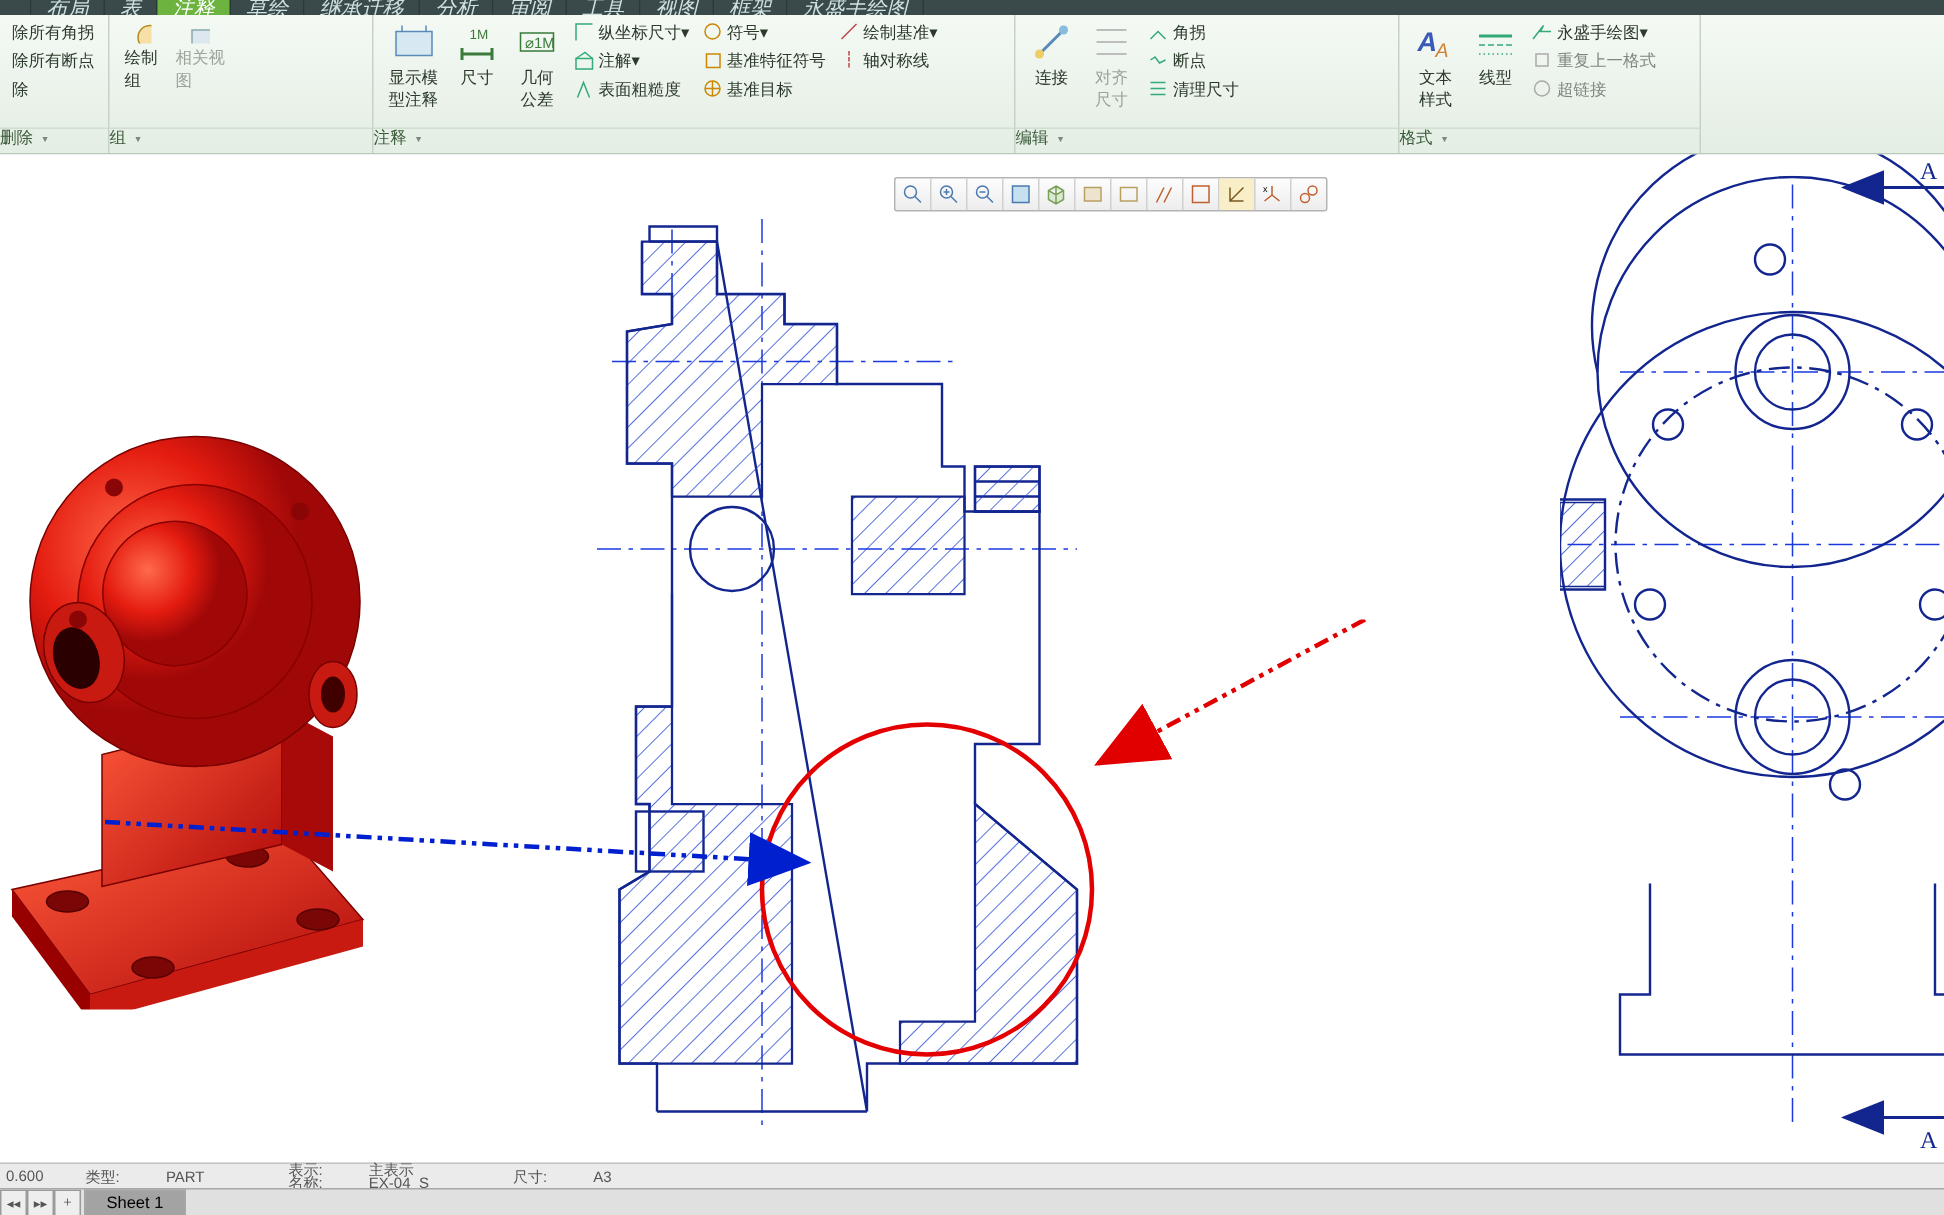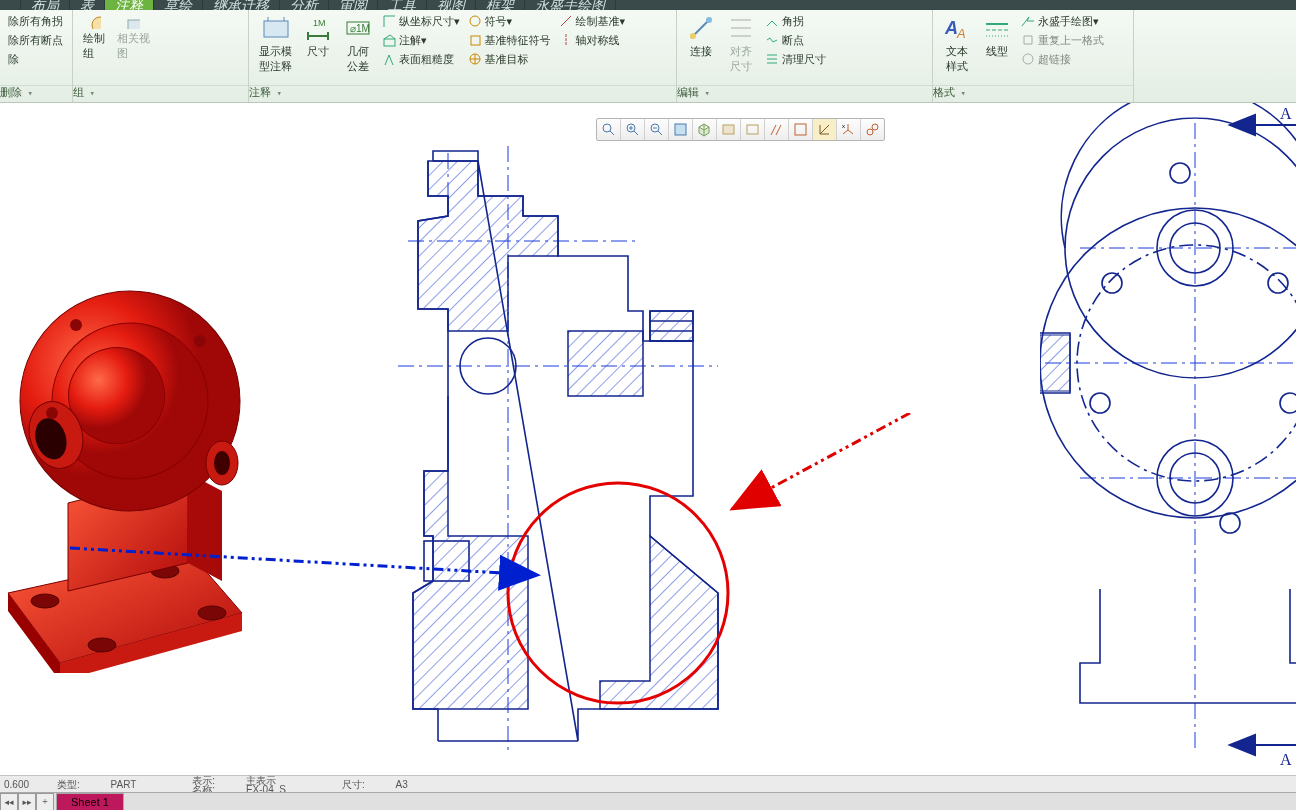--- a/index.html
+++ b/index.html
@@ -143,21 +143,21 @@
   border: 1px solid #9a9a9a;
   margin: 0;
   background: #eee;
   display: flex;
   align-items: center;
   justify-content: center;
   font-size: 9px;
   color: #555;
 }
 .sheet {
-  background: #be185d;
+  background: #a3a3a3;
   border: 1px solid #a8a8a8;
   border-bottom: none;
   padding: 0 14px;
   height: 16px;
   line-height: 16px;
   margin-left: 2px;
 }
 .ico { width:15px; height:15px; margin-right:2px; }
 svg.drawing { position:absolute; }
 </style>

